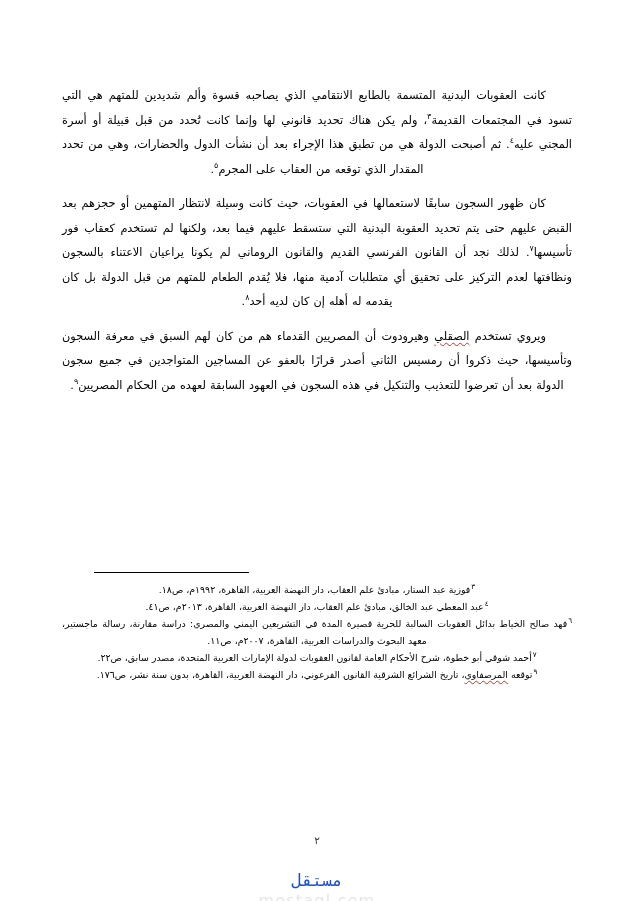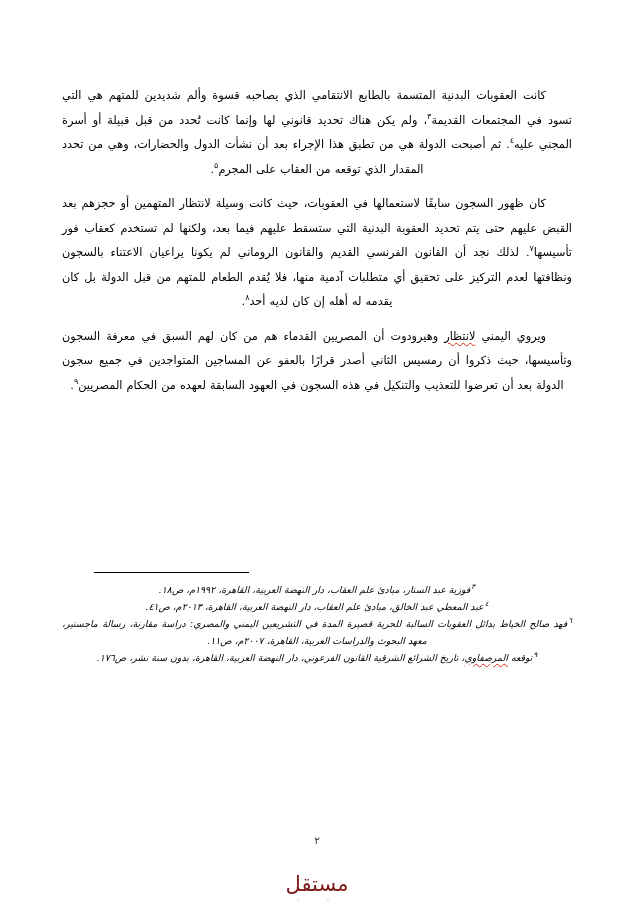--- a/index.html
+++ b/index.html
@@ -54,21 +54,20 @@
     text-underline-offset: 2px;
   }
 
   
   .footnote-zone {
     position: absolute;
     top: 556px;
     right: 62px;
     left: 62px;
     direction: rtl;
-    font-style: italic;
   }
   .fn-rule {
     width: 155px;
     height: 0;
     border: 0;
     border-top: 1.2px solid #000;
     margin: 0 0 9px 0;
     float: none;
     margin-right: 323px;
   }
@@ -109,25 +108,26 @@
   .watermark {
     position: absolute;
     top: 857px;
     left: 0;
     right: 0;
     text-align: center;
     user-select: none;
     pointer-events: none;
   }
   .wm-arabic {
-    font-size: 21px;
-    color: #7f1d1d;
+    font-size: 17px;
+    color: #1d4ed8;
     letter-spacing: 0.5px;
     line-height: 1.05;
     direction: rtl;
+    font-family: Liberation Mono, monospace;
   }
   .wm-latin {
     font-size: 16px;
     color: #e6e6e6;
     letter-spacing: 1.2px;
     direction: ltr;
     line-height: 1.25;
   }
 </style>
 </head>
@@ -135,37 +135,38 @@
 
 <div class="page">
 
   <div class="body-area">
 
     <p class="para"><span>كانت العقوبات البدنية المتسمة بالطابع الانتقامي الذي يصاحبه قسوة وألم شديدين للمتهم هي التي تسود في المجتمعات القديمة</span><sup class="fn">٣</sup><span>، ولم يكن هناك تحديد قانوني لها وإنما كانت تُحدد من قبل قبيلة أو أسرة المجني عليه</span><sup class="fn">٤</sup><span>. ثم أصبحت الدولة هي من تطبق هذا الإجراء بعد أن نشأت الدول والحضارات، وهي من تحدد المقدار الذي توقعه من العقاب على المجرم</span><sup class="fn">٥</sup><span>.</span></p>
 
 
     <p class="para"><span>كان ظهور السجون سابقًا لاستعمالها في العقوبات، حيث كانت وسيلة لانتظار المتهمين أو حجزهم بعد القبض عليهم حتى يتم تحديد العقوبة البدنية التي ستسقط عليهم فيما بعد، ولكنها لم تستخدم كعقاب فور تأسيسها</span><sup class="fn">٧</sup><span>. لذلك نجد أن القانون الفرنسي القديم والقانون الروماني لم يكونا يراعيان الاعتناء بالسجون ونظافتها لعدم التركيز على تحقيق أي متطلبات آدمية منها، فلا يُقدم الطعام للمتهم من قبل الدولة بل كان يقدمه له أهله إن كان لديه أحد</span><sup class="fn">٨</sup><span>.</span></p>
 
-    <p class="para"><span>ويروي اليمني </span><span class="misspell">لانتظار</span><span> وهيرودوت أن المصريين القدماء هم من كان لهم السبق في معرفة السجون وتأسيسها، حيث ذكروا أن رمسيس الثاني أصدر قرارًا بالعفو عن المساجين المتواجدين في جميع سجون الدولة بعد أن تعرضوا للتعذيب والتنكيل في هذه السجون في العهود السابقة لعهده من الحكام المصريين</span><sup class="fn">٩</sup><span>.</span></p>
+    <p class="para"><span>ويروي تستخدم </span><span class="misspell">الصقلي</span><span> وهيرودوت أن المصريين القدماء هم من كان لهم السبق في معرفة السجون وتأسيسها، حيث ذكروا أن رمسيس الثاني أصدر قرارًا بالعفو عن المساجين المتواجدين في جميع سجون الدولة بعد أن تعرضوا للتعذيب والتنكيل في هذه السجون في العهود السابقة لعهده من الحكام المصريين</span><sup class="fn">٩</sup><span>.</span></p>
 
   </div>
 
   <div class="footnote-zone">
 
     <hr class="fn-rule">
 
     <ul class="fn-list">
 
       <li class="fn-item"><sup class="fn-marker">٣</sup><span>فوزية عبد الستار، مبادئ علم العقاب، دار النهضة العربية، القاهرة، ١٩٩٢م، ص١٨.</span></li>
 
       <li class="fn-item"><sup class="fn-marker">٤</sup><span>عبد المعطي عبد الخالق، مبادئ علم العقاب، دار النهضة العربية، القاهرة، ٢٠١٣م، ص٤١.</span></li>
 
 
       <li class="fn-item"><sup class="fn-marker">٦</sup><span>فهد صالح الخياط بدائل العقوبات السالبة للحرية قصيرة المدة في التشريعين اليمني والمصري: دراسة مقارنة، رسالة ماجستير، معهد البحوث والدراسات العربية، القاهرة، ٢٠٠٧م، ص١١.</span></li>
 
+      <li class="fn-item"><sup class="fn-marker">٧</sup><span>أحمد شوقي أبو خطوة، شرح الأحكام العامة لقانون العقوبات لدولة الإمارات العربية المتحدة، مصدر سابق، ص٢٢.</span></li>
 
 
       <li class="fn-item"><sup class="fn-marker">٩</sup><span>توقعه </span><span class="misspell">المرصفاوي</span><span>، تاريخ الشرائع الشرقية القانون الفرعوني، دار النهضة العربية، القاهرة، بدون سنة نشر، ص١٧٦.</span></li>
 
     </ul>
   </div>
 
   <div class="page-number">٢</div>
 
   <div class="watermark">

